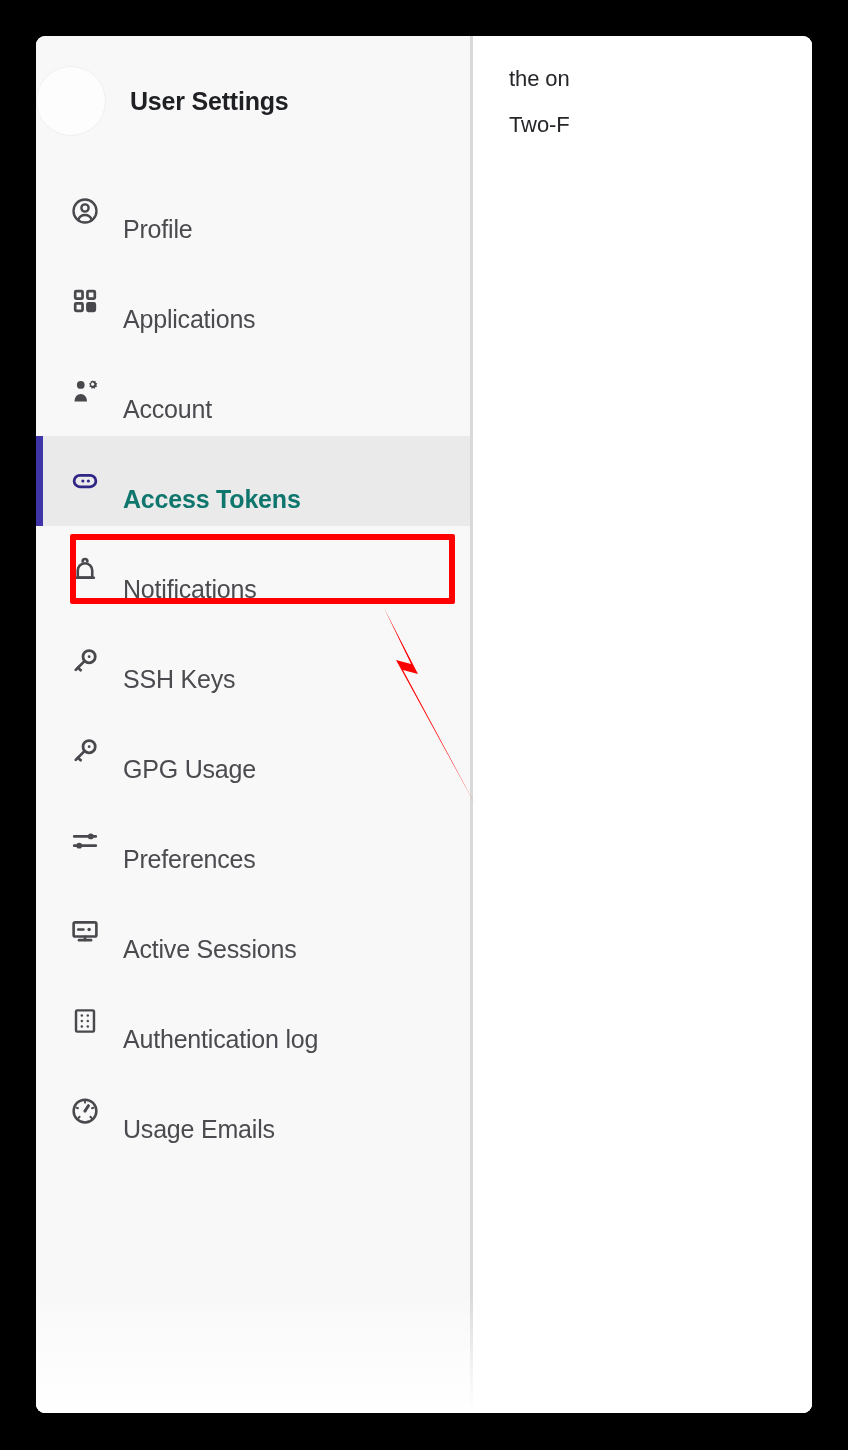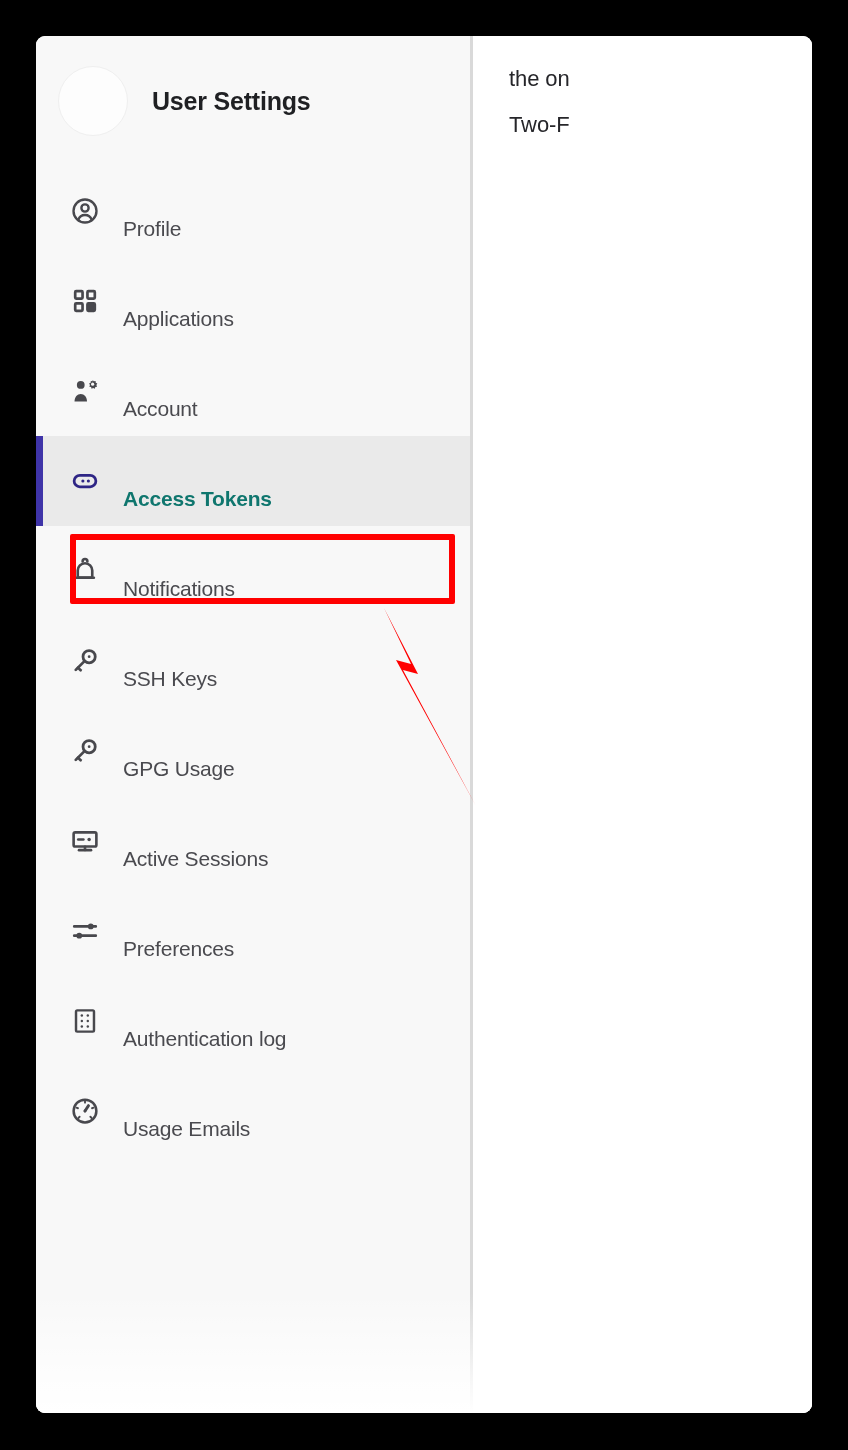--- a/index.html
+++ b/index.html
@@ -41,21 +41,20 @@
     background: #f8f8f8;
     border-right: 3px solid #d9d9d9;
     flex: 0 0 437px;
   }
 
   
   #sidebar-header {
     display: flex;
     align-items: center;
     height: 130px;
-    padding-left: 22px;
   }
   #avatar {
     width: 70px;
     height: 70px;
     border-radius: 50%;
     background: #fdfdfd;
     border: 1px solid #efefef;
     flex: 0 0 70px;
   }
   #page-title {
@@ -83,21 +82,21 @@
     height: 34px;
     flex: 0 0 34px;
     display: flex;
     align-items: center;
     justify-content: center;
     color: #48484d;
   }
   .nav-item .nav-icon svg { display: block; }
   .nav-item .nav-label {
     margin-left: 21px;
-    font-size: 21px;
+    font-size: 25px;
     color: #4a4a4f;
     letter-spacing: -0.2px;
     white-space: nowrap;
     margin-top: 36px;
   }
 
   
   .nav-item.active {
     background: #eaeaea;
   }
@@ -263,41 +262,41 @@
               <circle cx="15.3" cy="8.5" r="1.1" fill="currentColor" stroke="none"></circle>
               <path d="M11.6 12.1L4.6 19.1" stroke-linecap="round"></path>
               <path d="M6.4 17.3l2.1 2.1" stroke-linecap="round"></path>
             </svg>
           </span>
           <span class="nav-label">GPG Usage</span>
         </div>
 
         <div class="nav-item">
           <span class="nav-icon">
+            <svg width="30" height="30" viewBox="0 0 24 24" fill="none" stroke="currentColor" stroke-width="2.2">
+              <path d="M3.4 8.3h11.1M18.7 8.3h1.9" stroke-linecap="round"></path>
+              <circle cx="16.6" cy="8.3" r="2.3" fill="currentColor" stroke="none"></circle>
+              <path d="M9.4 15.7h11.2M3.4 15.7h1.9" stroke-linecap="round"></path>
+              <circle cx="7.4" cy="15.7" r="2.3" fill="currentColor" stroke="none"></circle>
+            </svg>
+          </span>
+          <span class="nav-label">Preferences</span>
+        </div>
+
+        <div class="nav-item">
+          <span class="nav-icon">
             <svg width="30" height="30" viewBox="0 0 24 24" fill="none" stroke="currentColor" stroke-width="2.1">
               <rect x="2.9" y="5.1" width="18.2" height="11.3" rx="1.3"></rect>
               <path d="M7.2 19.3h9.6" stroke-linecap="round"></path>
               <path d="M12 16.6v2.6" stroke-linecap="round"></path>
               <path d="M6.6 10.8h4.1" stroke-linecap="round"></path>
               <circle cx="15.3" cy="10.8" r="1.4" fill="currentColor" stroke="none"></circle>
             </svg>
           </span>
           <span class="nav-label">Active Sessions</span>
-        </div>
-
-        <div class="nav-item">
-          <span class="nav-icon">
-            <svg width="30" height="30" viewBox="0 0 24 24" fill="none" stroke="currentColor" stroke-width="2.2">
-              <path d="M3.4 8.3h11.1M18.7 8.3h1.9" stroke-linecap="round"></path>
-              <circle cx="16.6" cy="8.3" r="2.3" fill="currentColor" stroke="none"></circle>
-              <path d="M9.4 15.7h11.2M3.4 15.7h1.9" stroke-linecap="round"></path>
-              <circle cx="7.4" cy="15.7" r="2.3" fill="currentColor" stroke="none"></circle>
-            </svg>
-          </span>
-          <span class="nav-label">Preferences</span>
         </div>
 
         <div class="nav-item">
           <span class="nav-icon">
             <svg width="28" height="28" viewBox="0 0 24 24" fill="none" stroke="currentColor" stroke-width="2.1">
               <rect x="4.3" y="2.9" width="15.4" height="18.2" rx="1.1"></rect>
               <circle cx="9.3" cy="7.2" r="1.05" fill="currentColor" stroke="none"></circle>
               <circle cx="9.3" cy="12" r="1.05" fill="currentColor" stroke="none"></circle>
               <circle cx="9.3" cy="16.8" r="1.05" fill="currentColor" stroke="none"></circle>
               <circle cx="14.4" cy="7.2" r="1.05" fill="currentColor" stroke="none"></circle>

